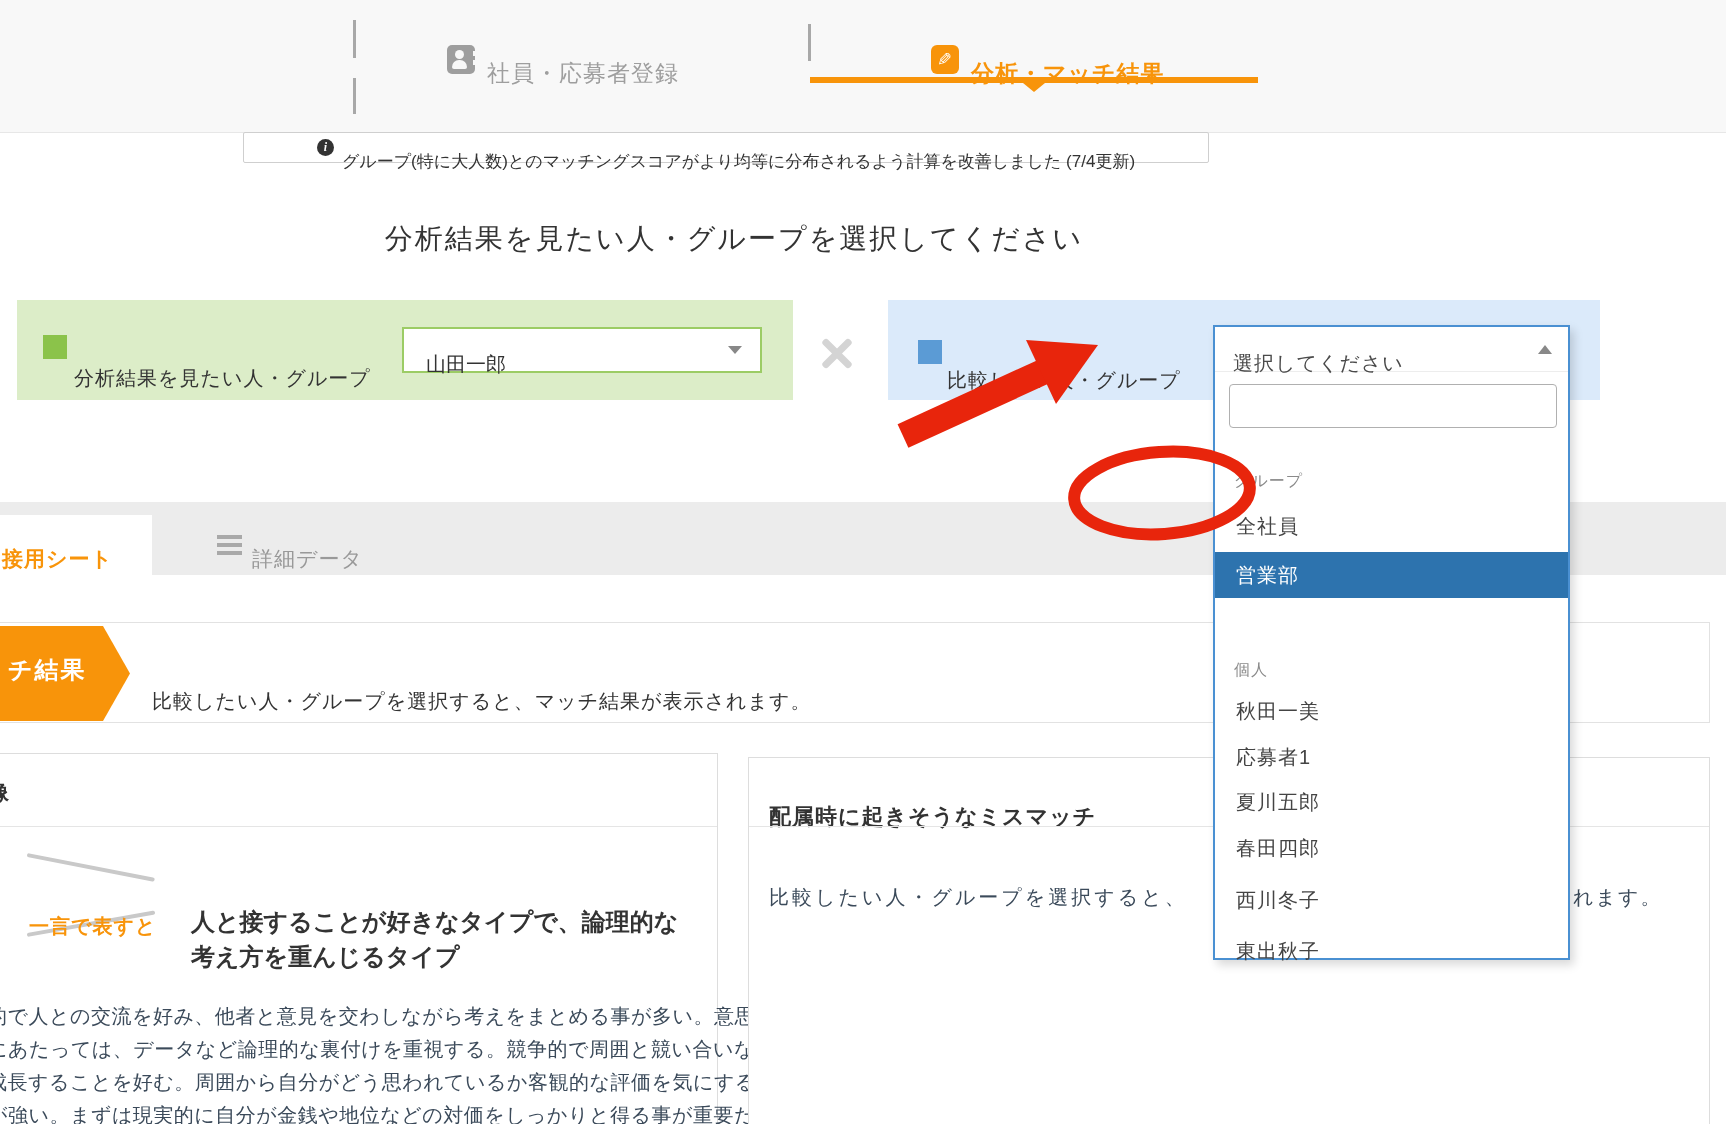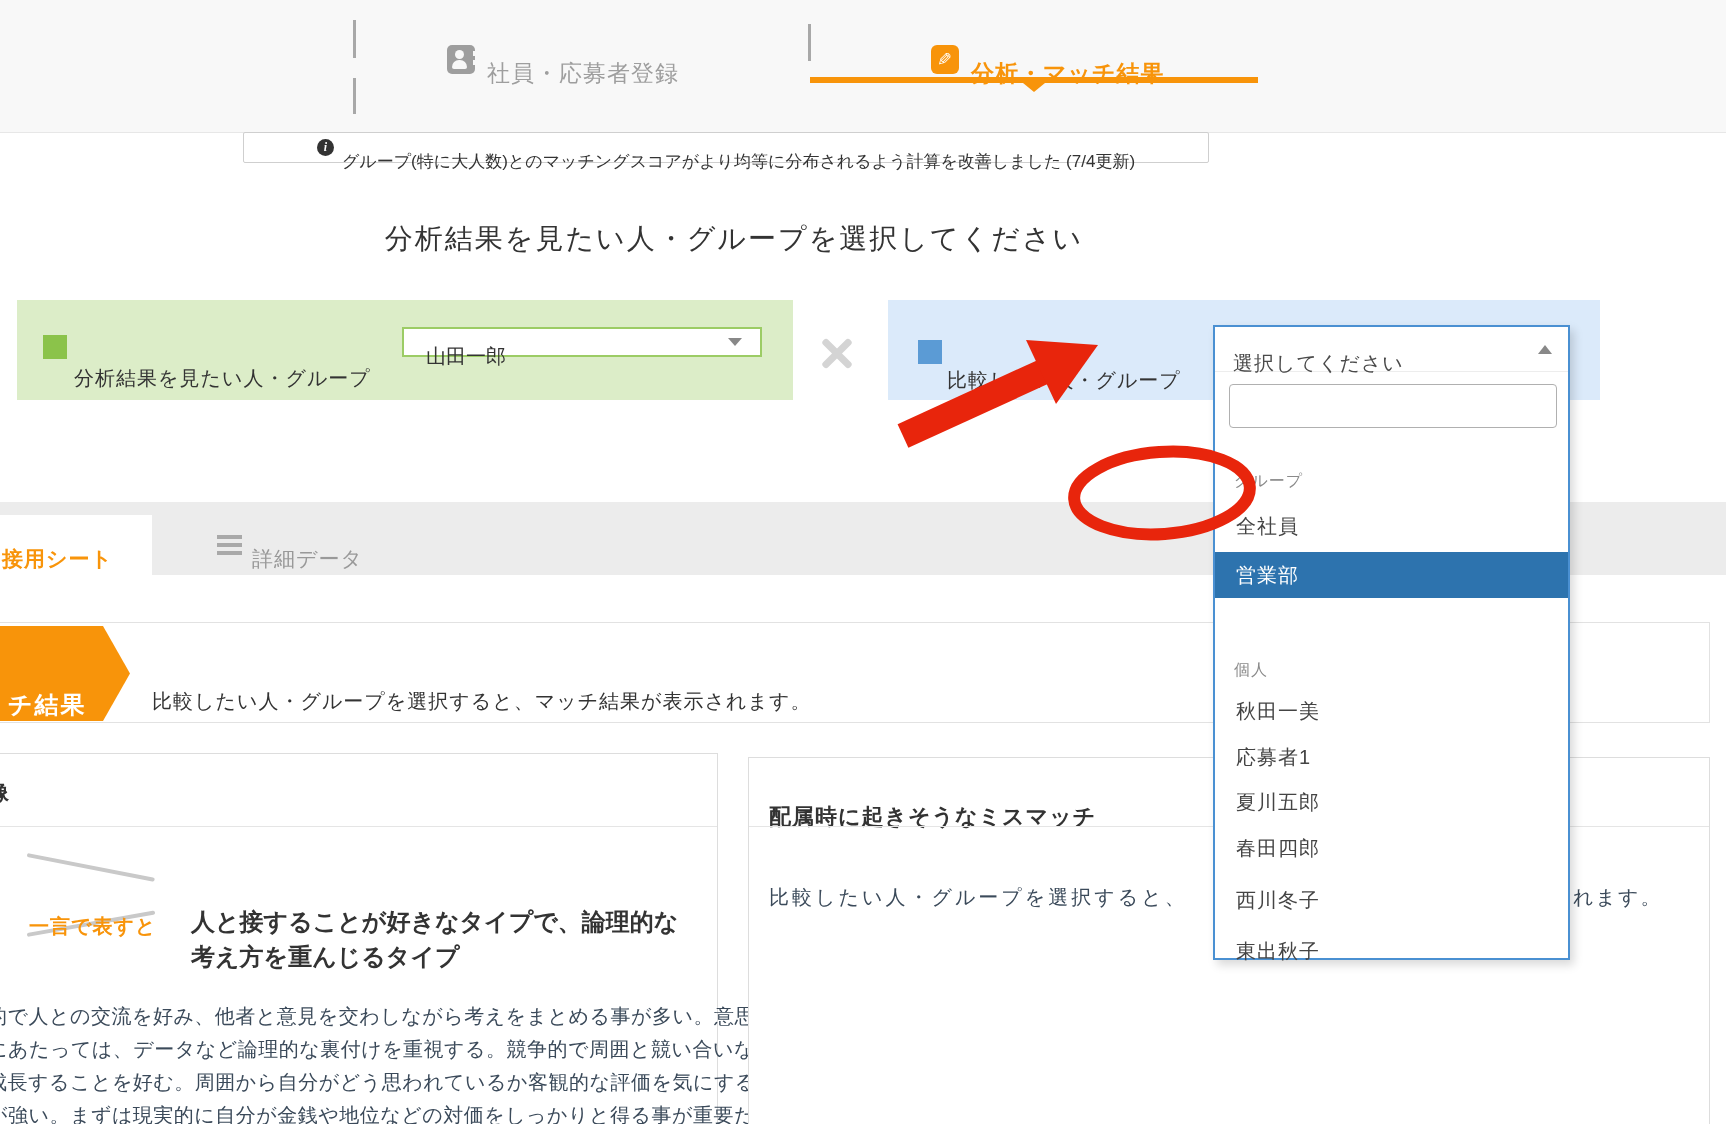--- a/index.html
+++ b/index.html
@@ -33,21 +33,21 @@
 
   
   #heading { left:0; top:192px; width:1468px; text-align:center; font-size:28px; font-weight:500; color:#333; letter-spacing:2px; }
 
   
   #panel-target { left:17px; top:300px; width:776px; height:100px; background:#dcedc8; }
   #panel-compare { left:888px; top:300px; width:712px; height:100px; background:#dbeafa; }
   .legend-square-green { left:26px; top:35px; width:24px; height:24px; background:#8bc34a; }
   .legend-square-blue { left:30px; top:40px; width:24px; height:24px; background:#5b9bd5; }
   .panel-label { font-size:20px; color:#333; letter-spacing:1px; }
-  #select-target { left:385px; top:27px; width:360px; height:30px; background:#fff; border:2px solid #9ccc65;
+  #select-target { left:385px; top:27px; width:360px; height:46px; background:#fff; border:2px solid #9ccc65;
                    display:flex; align-items:center; padding:0 18px 0 22px; font-size:20px; color:#333; cursor:pointer; }
   .caret-down { margin-left:auto; width:0; height:0; border-left:7px solid transparent; border-right:7px solid transparent; border-top:8px solid #888; }
   .caret-up { width:0; height:0; border-left:7px solid transparent; border-right:7px solid transparent; border-bottom:9px solid #888; }
   #clear-x { left:818px; top:334px; width:38px; height:38px; cursor:pointer; }
   #clear-x i { position:absolute; left:0; top:16px; width:38px; height:7px; background:#d4d4d4; border-radius:3px; }
   #clear-x i:first-child { transform:rotate(45deg); }
   #clear-x i:last-child { transform:rotate(-45deg); }
 
   
   #dropdown { left:1213px; top:325px; width:357px; height:635px; background:#fff; border:2px solid #4a90d2;
@@ -70,21 +70,21 @@
   .hamburger-icon { width:25px; height:20px; position:relative; }
   .hamburger-icon i { position:absolute; left:0; width:25px; height:4px; background:#a9a9a9; }
   .hamburger-icon i:nth-child(1){ top:0; } .hamburger-icon i:nth-child(2){ top:8px; } .hamburger-icon i:nth-child(3){ top:16px; }
   #tab-detail span { font-size:21px; color:#999; letter-spacing:1px; }
 
   
   #match-row { left:0; top:622px; width:1710px; height:101px; background:#fff; border-top:1px solid #e2e2e2;
                border-bottom:1px solid #e2e2e2; border-right:1px solid #e2e2e2; }
   #match-ribbon { position:absolute; left:0; top:3px; width:130px; height:95px; background:#f8940a;
                   clip-path:polygon(0 0, 103px 0, 100% 50%, 103px 100%, 0 100%);
-                  display:flex; align-items:flex-end; }
+                  display:flex; align-items:flex-start; }
   #match-ribbon span { color:#fff; font-size:24px; font-weight:bold; letter-spacing:2px; margin-left:8px; }
   #match-msg { position:absolute; left:152px; top:0; height:101px; display:flex; align-items:center; font-size:20px; color:#333; letter-spacing:1px; }
 
   
   .card { background:#fff; border:1px solid #dddddd; }
   #card-left { left:-24px; top:753px; width:742px; height:400px; }
   #card-right { left:748px; top:757px; width:962px; height:400px; }
   .card-title { position:absolute; font-size:22px; font-weight:bold; color:#333; letter-spacing:1px; }
   .card-divider { position:absolute; left:0; width:100%; height:1px; background:#e5e5e5; }
   .bracket-line { position:absolute; width:130px; height:4px; background:#c9c9c9; border-radius:2px; transform-origin:left center; }

